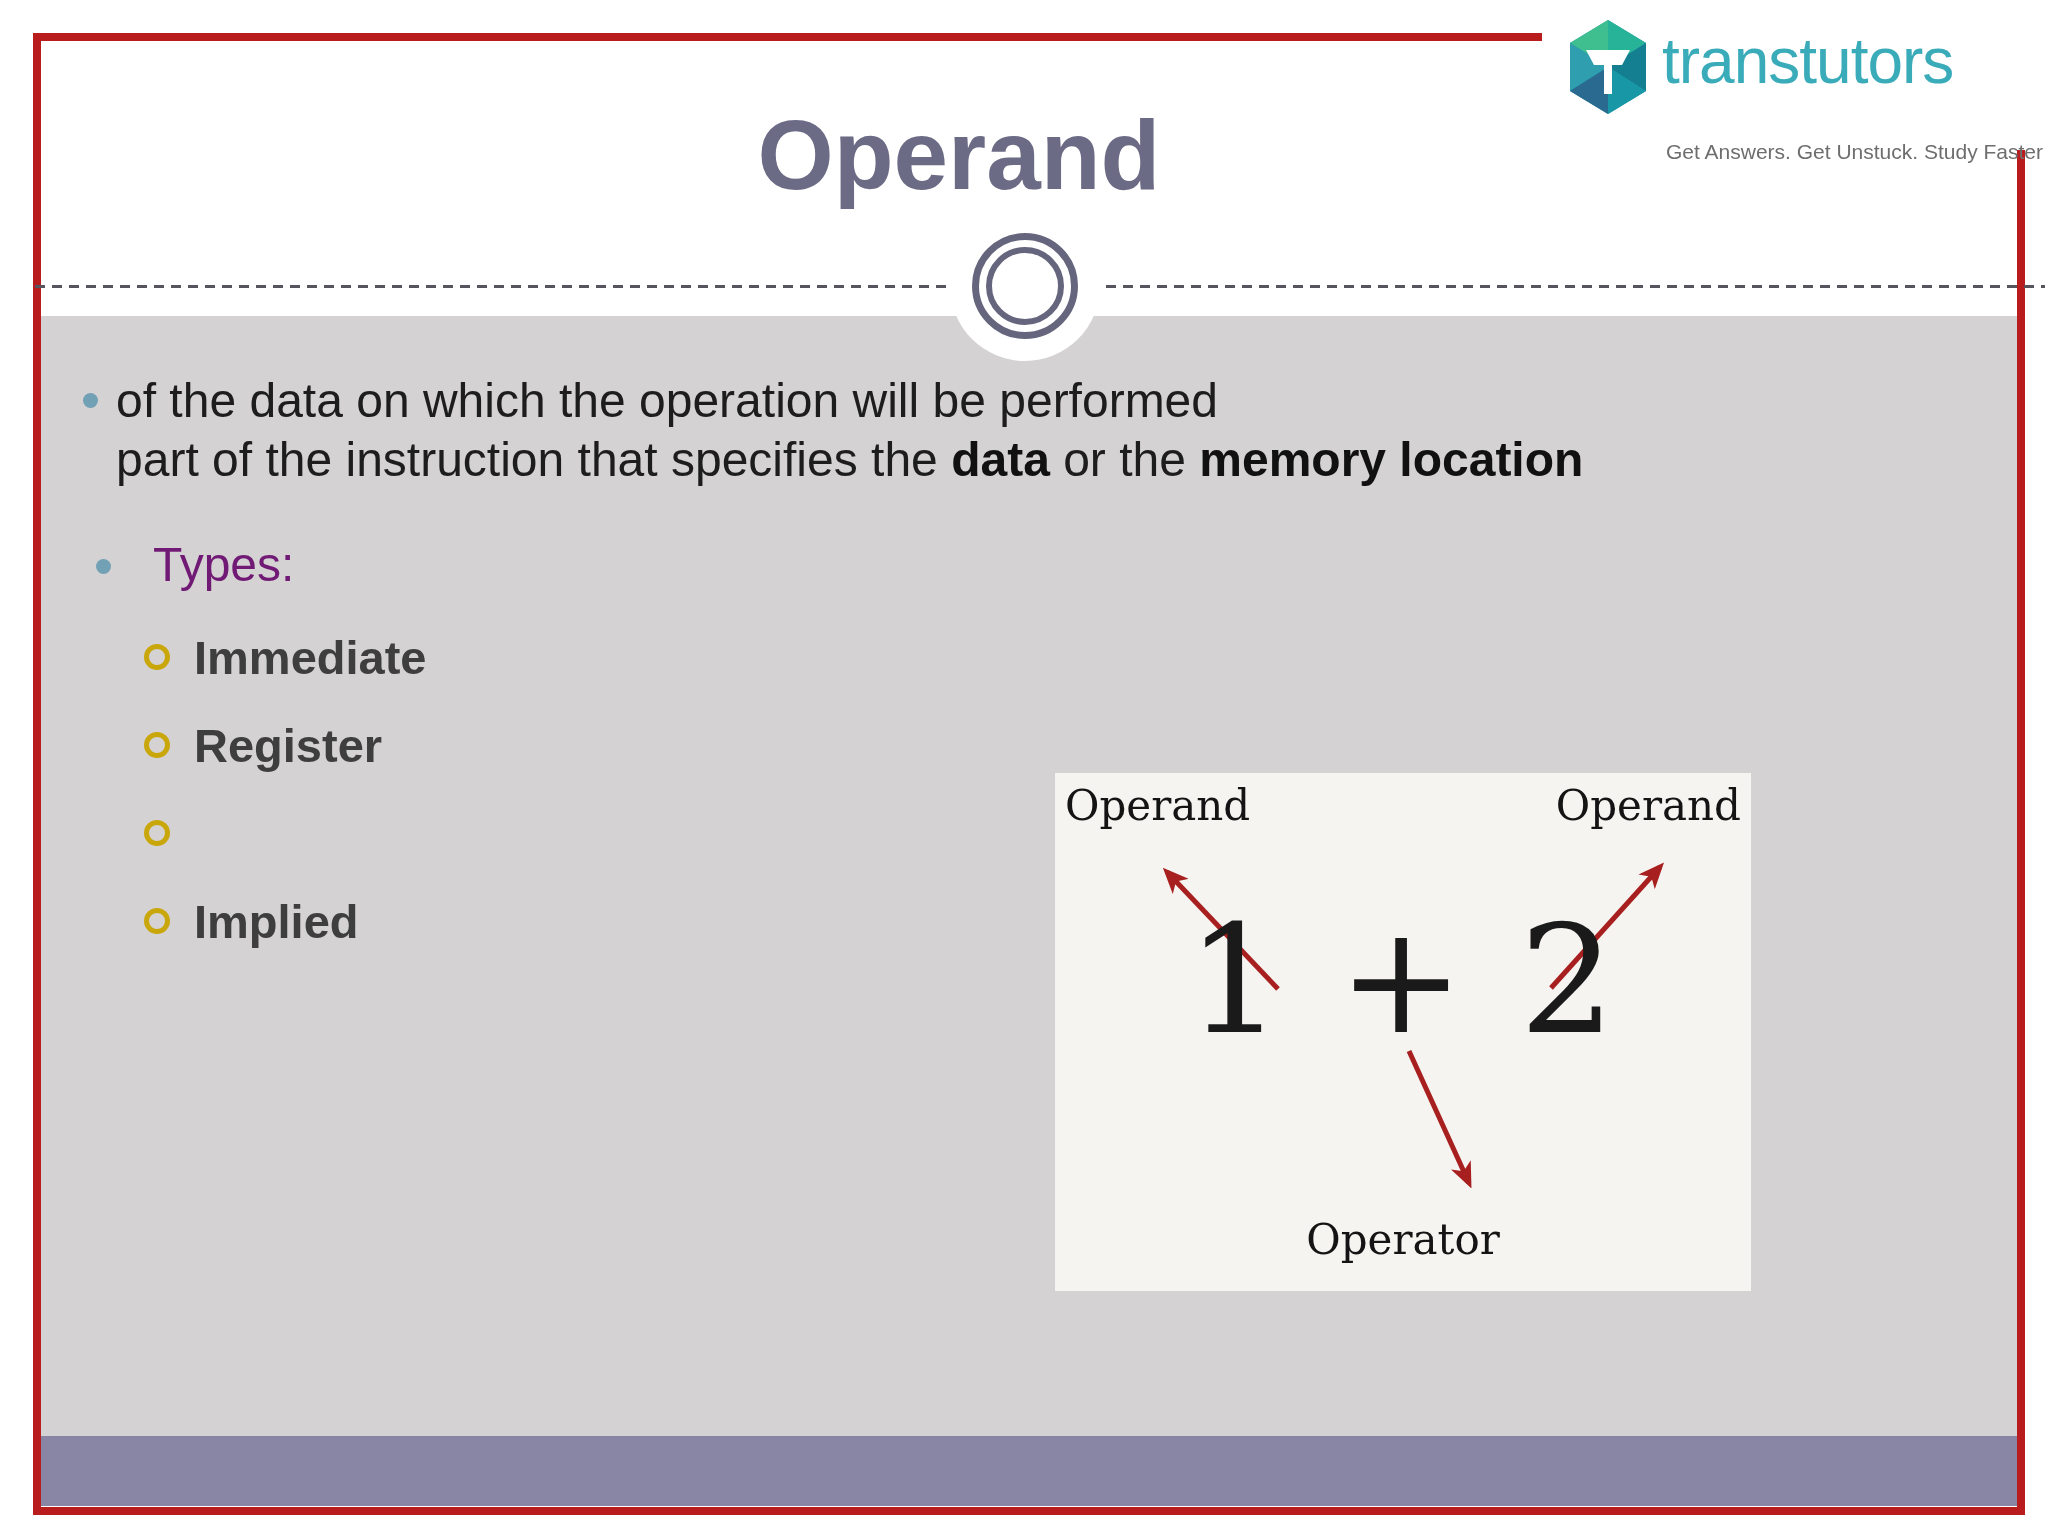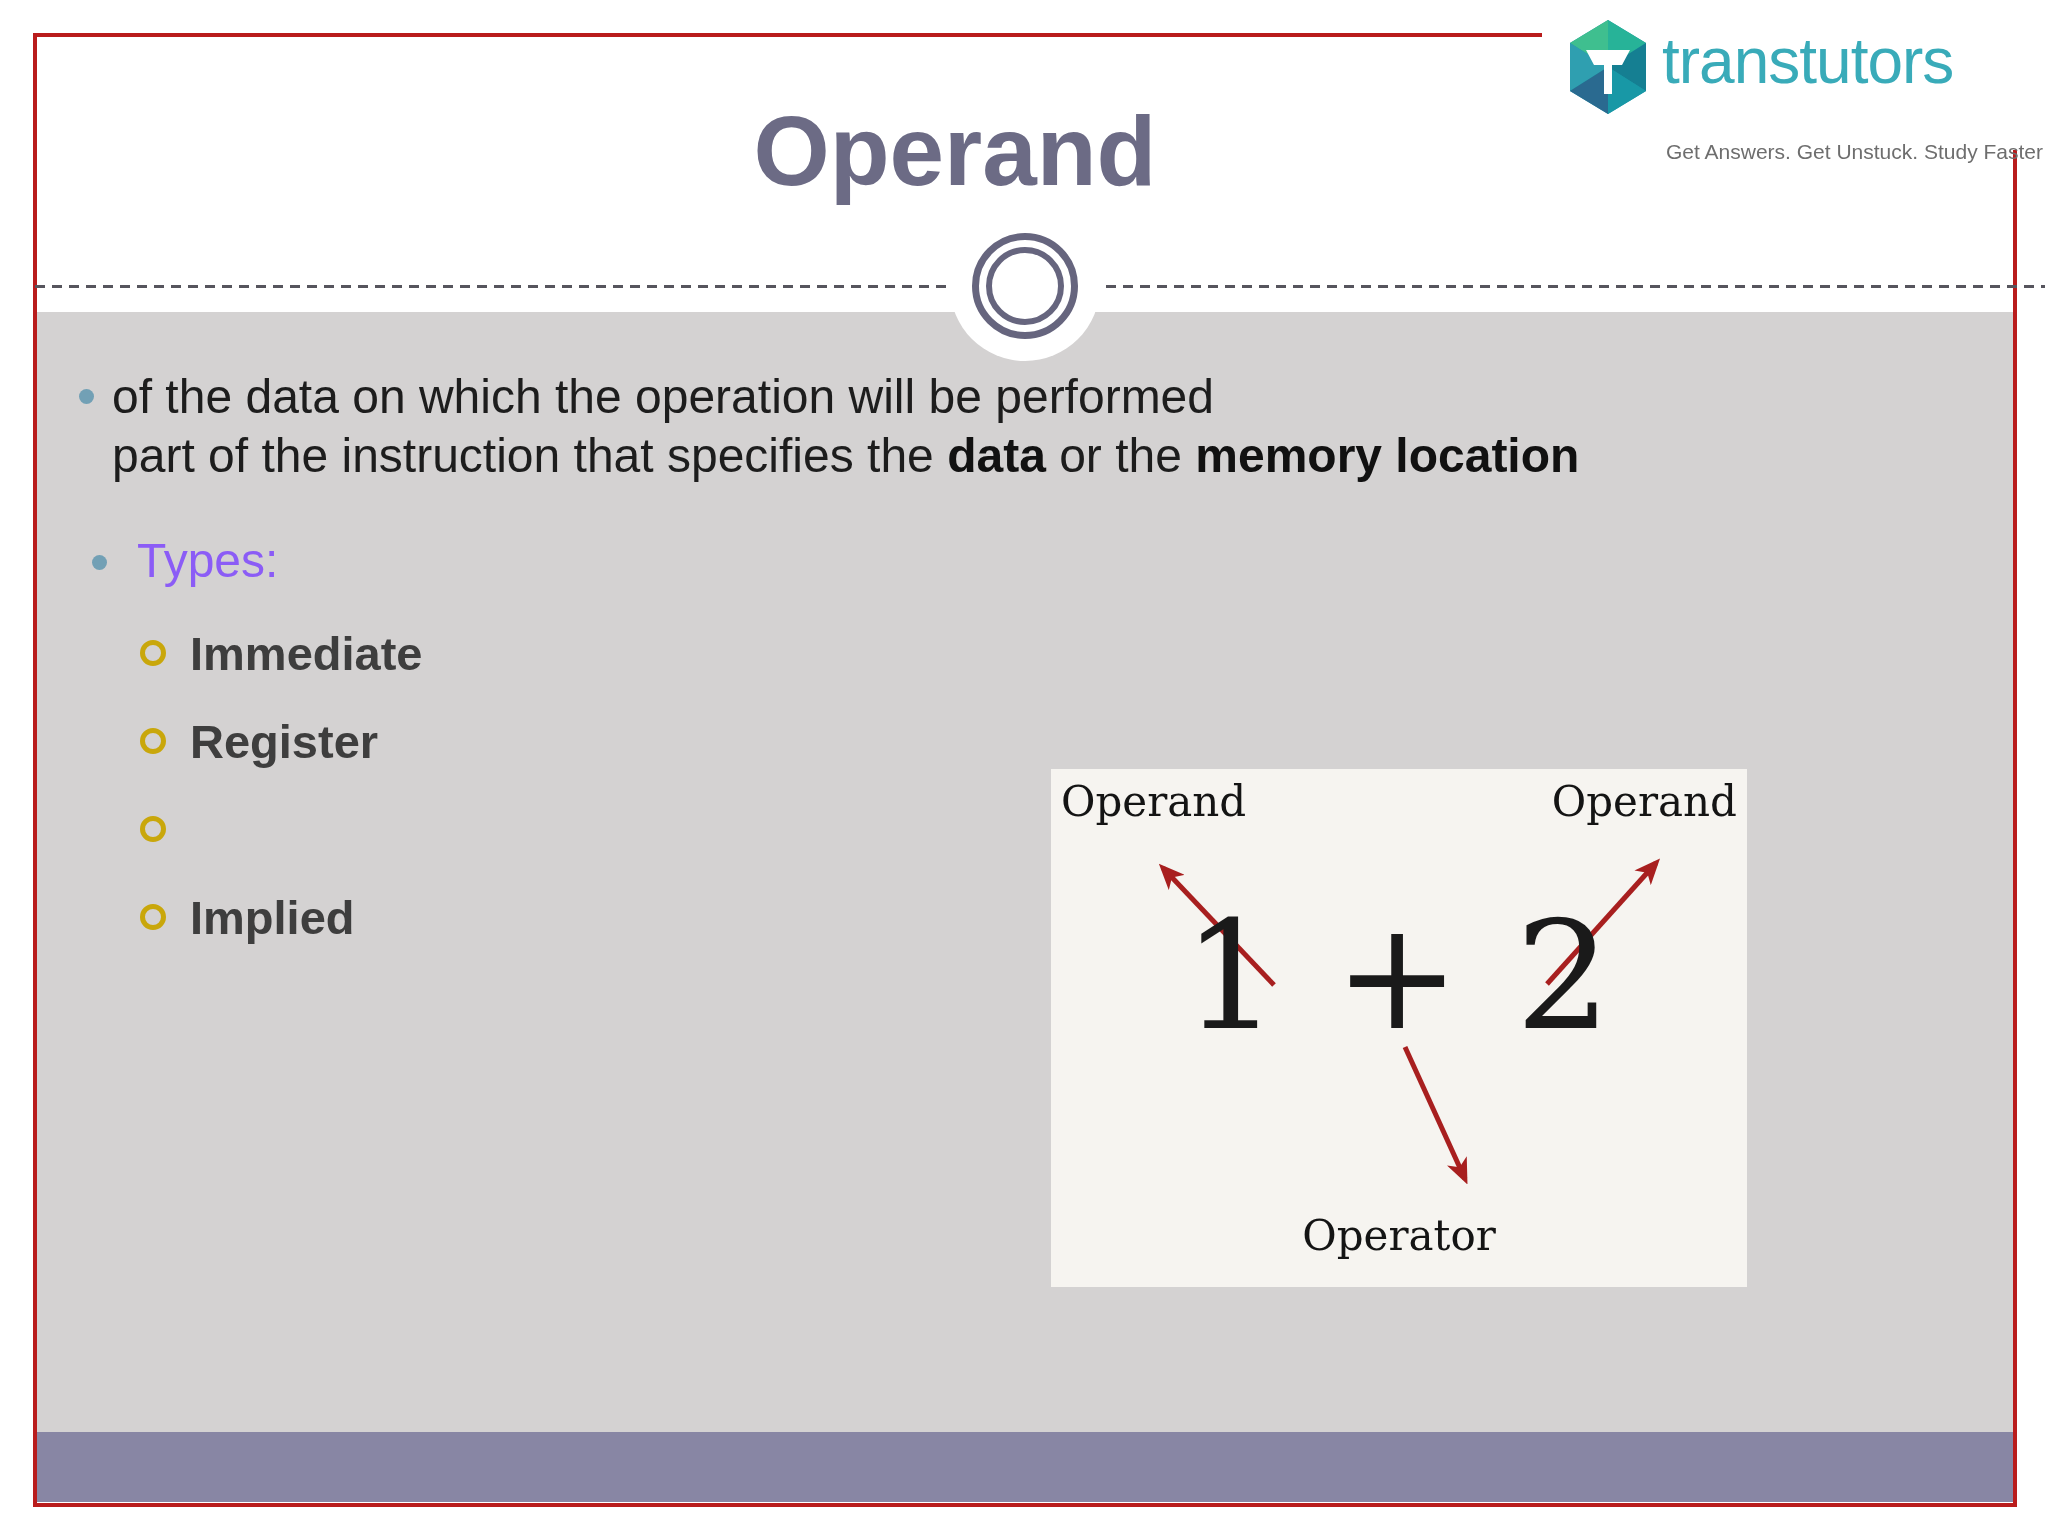--- a/index.html
+++ b/index.html
@@ -3,21 +3,21 @@
 <meta charset="utf-8">
 <style>
   html,body{margin:0;padding:0;}
   body{
     width:2048px;height:1536px;position:relative;overflow:hidden;
     background:#ffffff;font-family:"Liberation Sans",sans-serif;
   }
   
   .frame{
     position:absolute;left:33px;top:33px;width:1976px;height:1466px;
-    border:4px solid #b91c1c;background:#ffffff;z-index:1;
+    border:8px solid #b91c1c;background:#ffffff;z-index:1;
   }
   .title{
     position:absolute;left:0;top:58px;width:1976px;text-align:center;
     font-size:98px;font-weight:bold;color:#6c6b85;letter-spacing:0px;
     transform:translateX(-70px);
   }
   .content-area{
     position:absolute;left:0;top:275px;width:1976px;height:1120px;
     background:#d4d2d2;
   }
@@ -48,22 +48,22 @@
     background:#72a0b5;
   }
   .b1-dot{left:42px;top:352px;}
   .b2-dot{left:55px;top:518px;}
   .b1-text{
     position:absolute;left:75px;top:330px;width:1880px;
     font-size:48px;line-height:59px;color:#1d1d1d;
   }
   .b1-text b{font-weight:bold;color:#111111;}
   .b2-text{
-    position:absolute;left:100px;top:496px;
-    font-size:48px;color:#8b5cf6;
+    position:absolute;left:112px;top:496px;
+    font-size:48px;color:#701a75;
   }
   .types-list{position:absolute;left:103px;top:572px;}
   .type-item{display:flex;align-items:center;height:88px;}
   .ring{
     width:16px;height:16px;border:5px solid #c9a70b;border-radius:50%;
     background:transparent;margin-right:24px;flex:0 0 auto;
   }
   .type-label{font-size:47px;font-weight:bold;color:#3e3e3e;}
   
   .picture{

